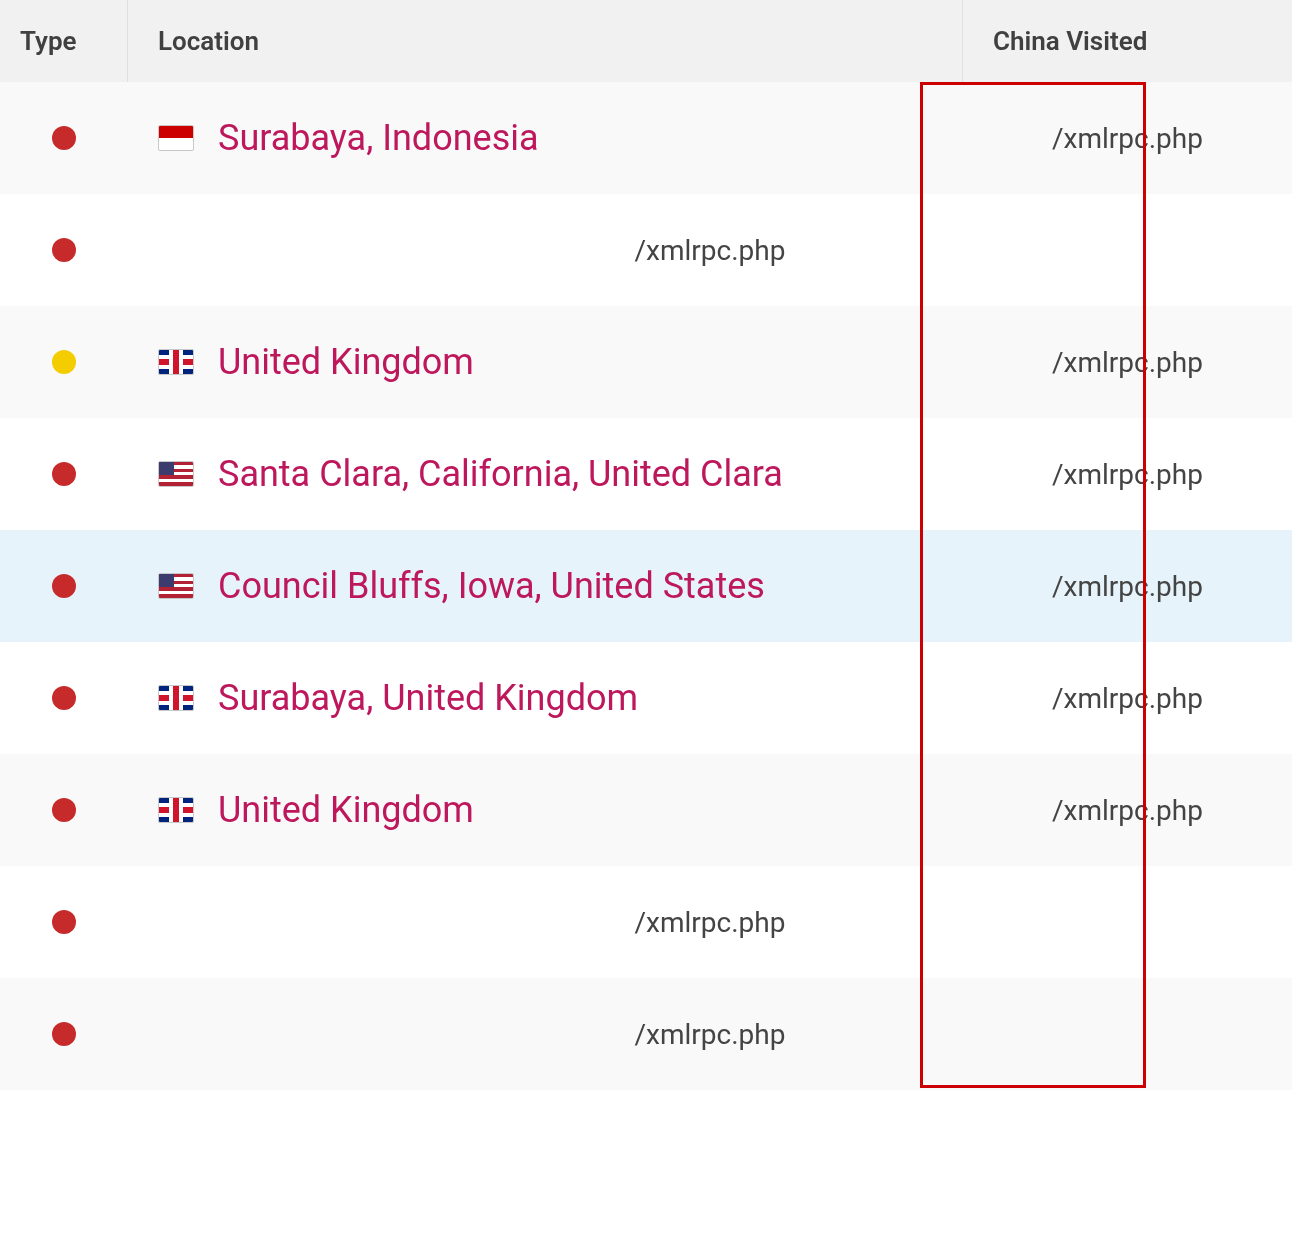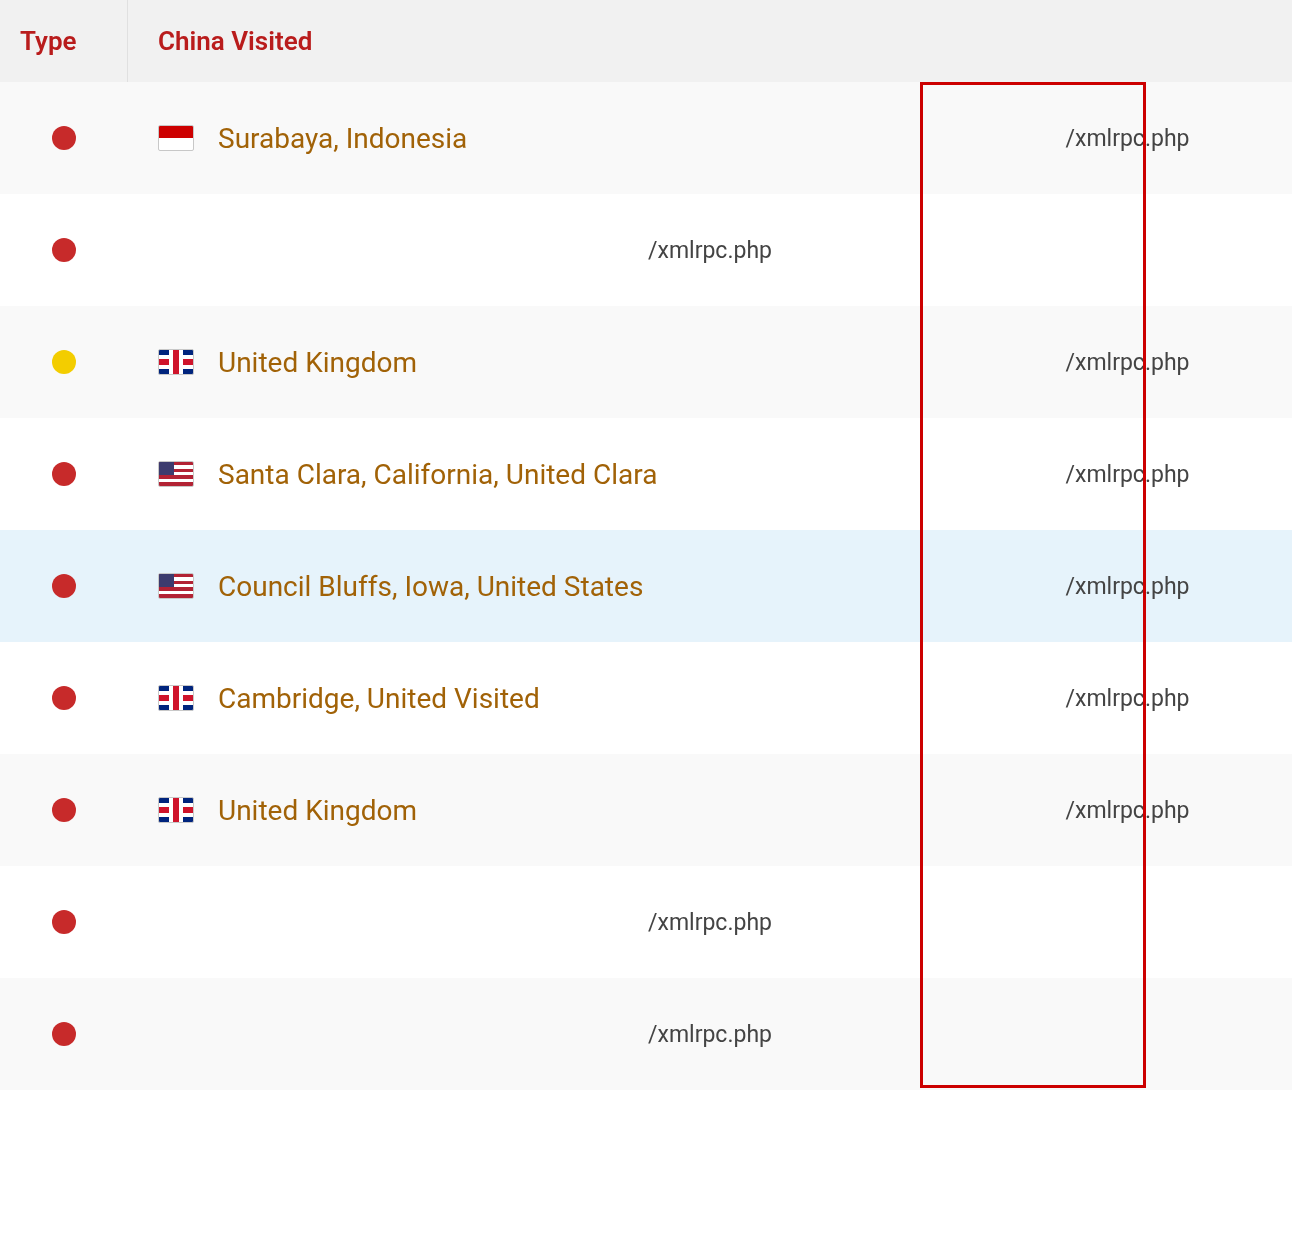--- a/index.html
+++ b/index.html
@@ -12,21 +12,21 @@
     }
     .table { width: 100%; }
     .header-row {
       display: flex;
       background: #f1f1f1;
       height: 82px;
       align-items: center;
     }
     .header-cell {
       padding: 0 20px;
-      color: #b91c1c;
+      color: #404040;
       font-weight: 600;
       font-size: 26px;
     }
     .col-type { width: 128px; flex: 0 0 128px; border-right: 1px solid #e0e0e0; height: 100%; display: flex; align-items: center; }
     .col-location { width: 835px; flex: 0 0 835px; padding-left: 30px; border-right: 1px solid #e0e0e0; height: 100%; display: flex; align-items: center; }
     .col-page { flex: 1; padding-left: 30px; display: flex; align-items: center; }
 
     .row {
       display: flex;
       height: 112px;
@@ -66,41 +66,42 @@
     .flag-uk { background: #00247d; }
     .flag-uk::before { content:""; position:absolute; top:50%; left:0; right:0; height:6px; background:#cf142b; transform:translateY(-50%); box-shadow: 0 -2px 0 2px #fff, 0 2px 0 2px #fff; }
     .flag-uk::after { content:""; position:absolute; left:50%; top:0; bottom:0; width:6px; background:#cf142b; transform:translateX(-50%); box-shadow: -2px 0 0 2px #fff, 2px 0 0 2px #fff; }
     .flag-us { background: linear-gradient(to bottom, #b22234 0%, #b22234 14%, #fff 14%, #fff 28%, #b22234 28%, #b22234 42%, #fff 42%, #fff 56%, #b22234 56%, #b22234 70%, #fff 70%, #fff 84%, #b22234 84%, #b22234 100%); }
     .flag-us::before { content:""; position:absolute; top:0; left:0; width:45%; height:55%; background:#3c3b6e; }
     .flag-cn { background:#cb0000; }
     .flag-cn::before { content:"★"; position:absolute; top:-2px; left:3px; font-size:12px; color:#ffde00; }
     .flag-ru::before { content:""; position:absolute; top:33%; left:0; right:0; height:34%; background:#0039a6; }
     .flag-ru::after { content:""; position:absolute; bottom:0; left:0; right:0; height:33%; background:#d52b1e; }
 
-    .location-text { color: #a16207; font-size: 28px; }
-    .page-text { color: #444; font-size: 23px; }
+    .location-text { color: #be185d; font-size: 36px; }
+    .page-text { color: #444; font-size: 28px; }
 
     .highlight-box {
       position: absolute;
       left: 920px;
       width: 226px;
       top: 82px;
       height: 1006px;
       border: 3px solid #cc0000;
       pointer-events: none;
       z-index: 10;
     }
     .table { position: relative; }
   </style>
 </head>
 <body>
 
 <div class="table">
   <div class="header-row">
     <div class="header-cell col-type">Type</div>
+    <div class="header-cell col-location">Location</div>
     <div class="header-cell col-page">China Visited</div>
   </div>
 
   <div id="rows-container">
   <div class="row">
     <div class="cell cell-type">
       <span class="status-dot dot-red"></span>
     </div>
     <div class="cell cell-location">
       <span class="flag flag-id"></span>
@@ -158,21 +159,21 @@
       <span class="page-text">/xmlrpc.php</span>
     </div>
   </div>
 
   <div class="row">
     <div class="cell cell-type">
       <span class="status-dot dot-red"></span>
     </div>
     <div class="cell cell-location">
       <span class="flag flag-uk"></span>
-      <span class="location-text">Cambridge, United Visited</span>
+      <span class="location-text">Surabaya, United Kingdom</span>
     </div>
     <div class="cell cell-page">
       <span class="page-text">/xmlrpc.php</span>
     </div>
   </div>
 
   <div class="row">
     <div class="cell cell-type">
       <span class="status-dot dot-red"></span>
     </div>

